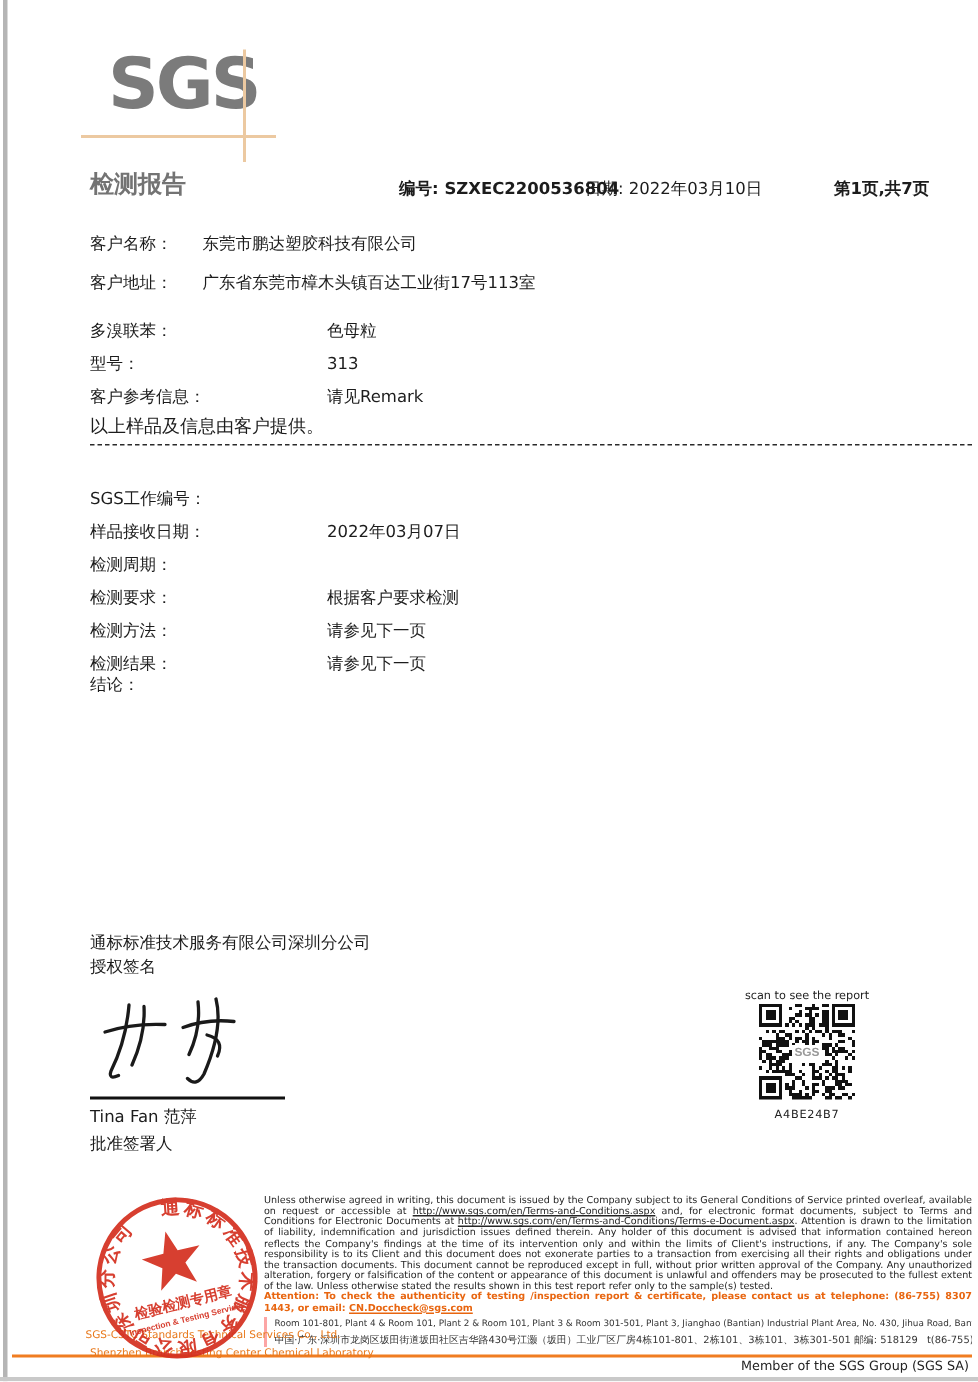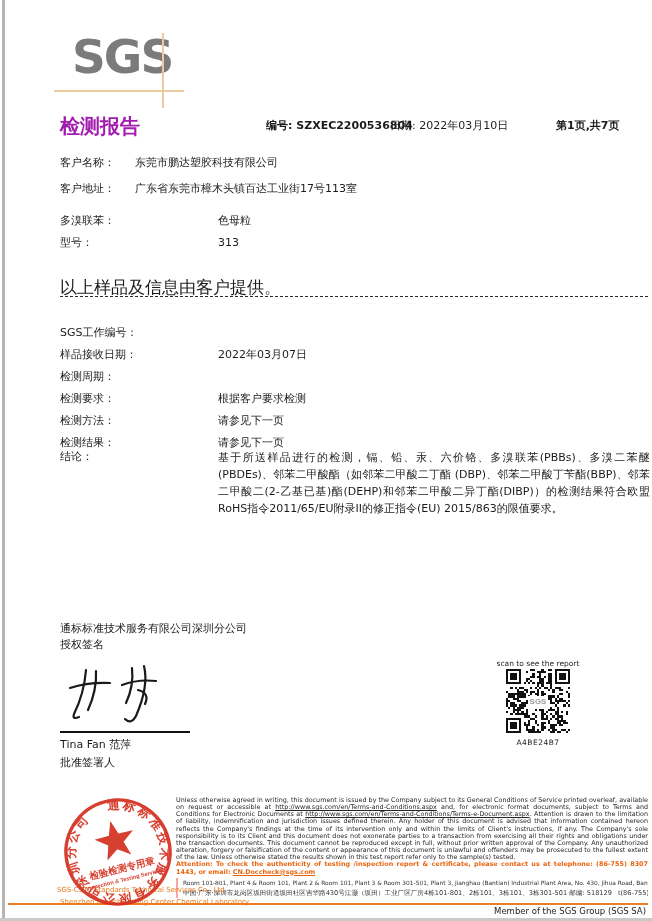--- a/index.html
+++ b/index.html
@@ -8,35 +8,35 @@
   .scan-edge-left{position:absolute;left:2px;top:0;bottom:0;width:3px;background:#b5b5b5;}
   .scan-edge-bottom{position:absolute;left:0;right:0;bottom:0;height:3px;background:#c9c9c9;}
 
   
   .logo-text{position:absolute;left:72px;top:33px;font-size:47px;font-weight:700;
              letter-spacing:-2px;color:#7b7b7b;line-height:1;}
   .logo-line-h{position:absolute;left:54px;top:90px;width:130px;height:2px;background:#ecc9a1;}
   .logo-line-v{position:absolute;left:162px;top:33px;width:2px;height:75px;background:#ecc9a1;}
 
   .title-row{position:absolute;left:0;top:113px;width:652px;font-size:11px;}
-  .doc-title{position:absolute;left:60px;top:0;font-size:20px;font-weight:700;color:#a21caf;}
+  .doc-title{position:absolute;left:60px;top:0;font-size:16px;font-weight:700;color:#737373;}
   .meta-no{position:absolute;left:235px;top:5px;font-weight:700;padding-left:31px;}
   .meta-date{position:absolute;left:390px;top:5px;font-weight:400;}
   .meta-page{position:absolute;left:556px;top:5px;font-weight:600;}
 
   
   .row{display:flex;font-size:11px;line-height:15px;}
   .row .lbl{flex:0 0 158px;}
   .row .lbl.narrow{flex:0 0 75px;}
   .row .val{flex:1;}
   .block-client{position:absolute;left:60px;top:155px;width:560px;}
   .block-client .row{margin-bottom:11px;}
   .block-sample{position:absolute;left:60px;top:213px;width:560px;}
   .block-sample .row{margin-bottom:7px;}
-  .sample-note{position:absolute;left:60px;top:276px;font-size:17px;}
+  .sample-note{position:absolute;left:60px;top:276px;font-size:12px;}
   .dash-sep{position:absolute;left:60px;top:296px;width:588px;border-top:1.6px dashed #2a2a2a;}
 
   .block-report{position:absolute;left:60px;top:325px;width:588px;}
   .block-report .row{margin-bottom:7px;}
   .conclusion-row{position:absolute;left:60px;top:449px;width:590px;display:flex;font-size:11px;}
   .conclusion-row .lbl{flex:0 0 158px;}
   .conclusion-row .val{flex:1;line-height:17px;text-align:justify;}
 
   
   .sig-company{position:absolute;left:60px;top:621px;font-size:11px;}
@@ -107,20 +107,24 @@
 
   <div class="block-sample">
     <div class="row">
       <span class="lbl">多溴联苯：</span>
       <span class="val">色母粒</span>
     </div>
     <div class="row">
       <span class="lbl">型号：</span>
       <span class="val">313</span>
     </div>
+    <div class="row">
+      <span class="lbl">客户参考信息：</span>
+      <span class="val">请见Remark</span>
+    </div>
   </div>
   <div class="sample-note">以上样品及信息由客户提供。</div>
   <div class="dash-sep"></div>
 
   <div class="block-report">
     <div class="row">
       <span class="lbl">SGS工作编号：</span>
     </div>
     <div class="row">
       <span class="lbl">样品接收日期：</span>
@@ -138,21 +142,20 @@
       <span class="val">请参见下一页</span>
     </div>
     <div class="row">
       <span class="lbl">检测结果：</span>
       <span class="val">请参见下一页</span>
     </div>
   </div>
 
   <div class="conclusion-row">
     <span class="lbl">结论：</span>
-    <span class="val">基于所送样品进行的检测，镉、铅、汞、六价铬、多溴联苯(PBBs)、多溴二苯醚(PBDEs)、邻苯二甲酸酯（如邻苯二甲酸二丁酯 (DBP)、邻苯二甲酸丁苄酯(BBP)、邻苯二甲酸二(2-乙基已基)酯(DEHP)和邻苯二甲酸二异丁酯(DIBP)）的检测结果符合欧盟RoHS指令2011/65/EU附录II的修正指令(EU) 2015/863的限值要求。</span>
   </div>
 
   <div class="sig-company">通标标准技术服务有限公司深圳分公司</div>
   <div class="sig-auth">授权签名</div>
   <svg class="sig-draw" width="130" height="72" viewBox="0 0 130 72">
     <g fill="none" stroke="#1a1a1a" stroke-width="2.2" stroke-linecap="round">
       <path d="M8 30 Q26 24 48 25"></path>
       <path d="M24 12 Q22 36 12 56 Q10 62 17 59"></path>
       <path d="M34 13 Q35 32 26 52"></path>
       <path d="M60 27 Q76 21 94 23"></path>

